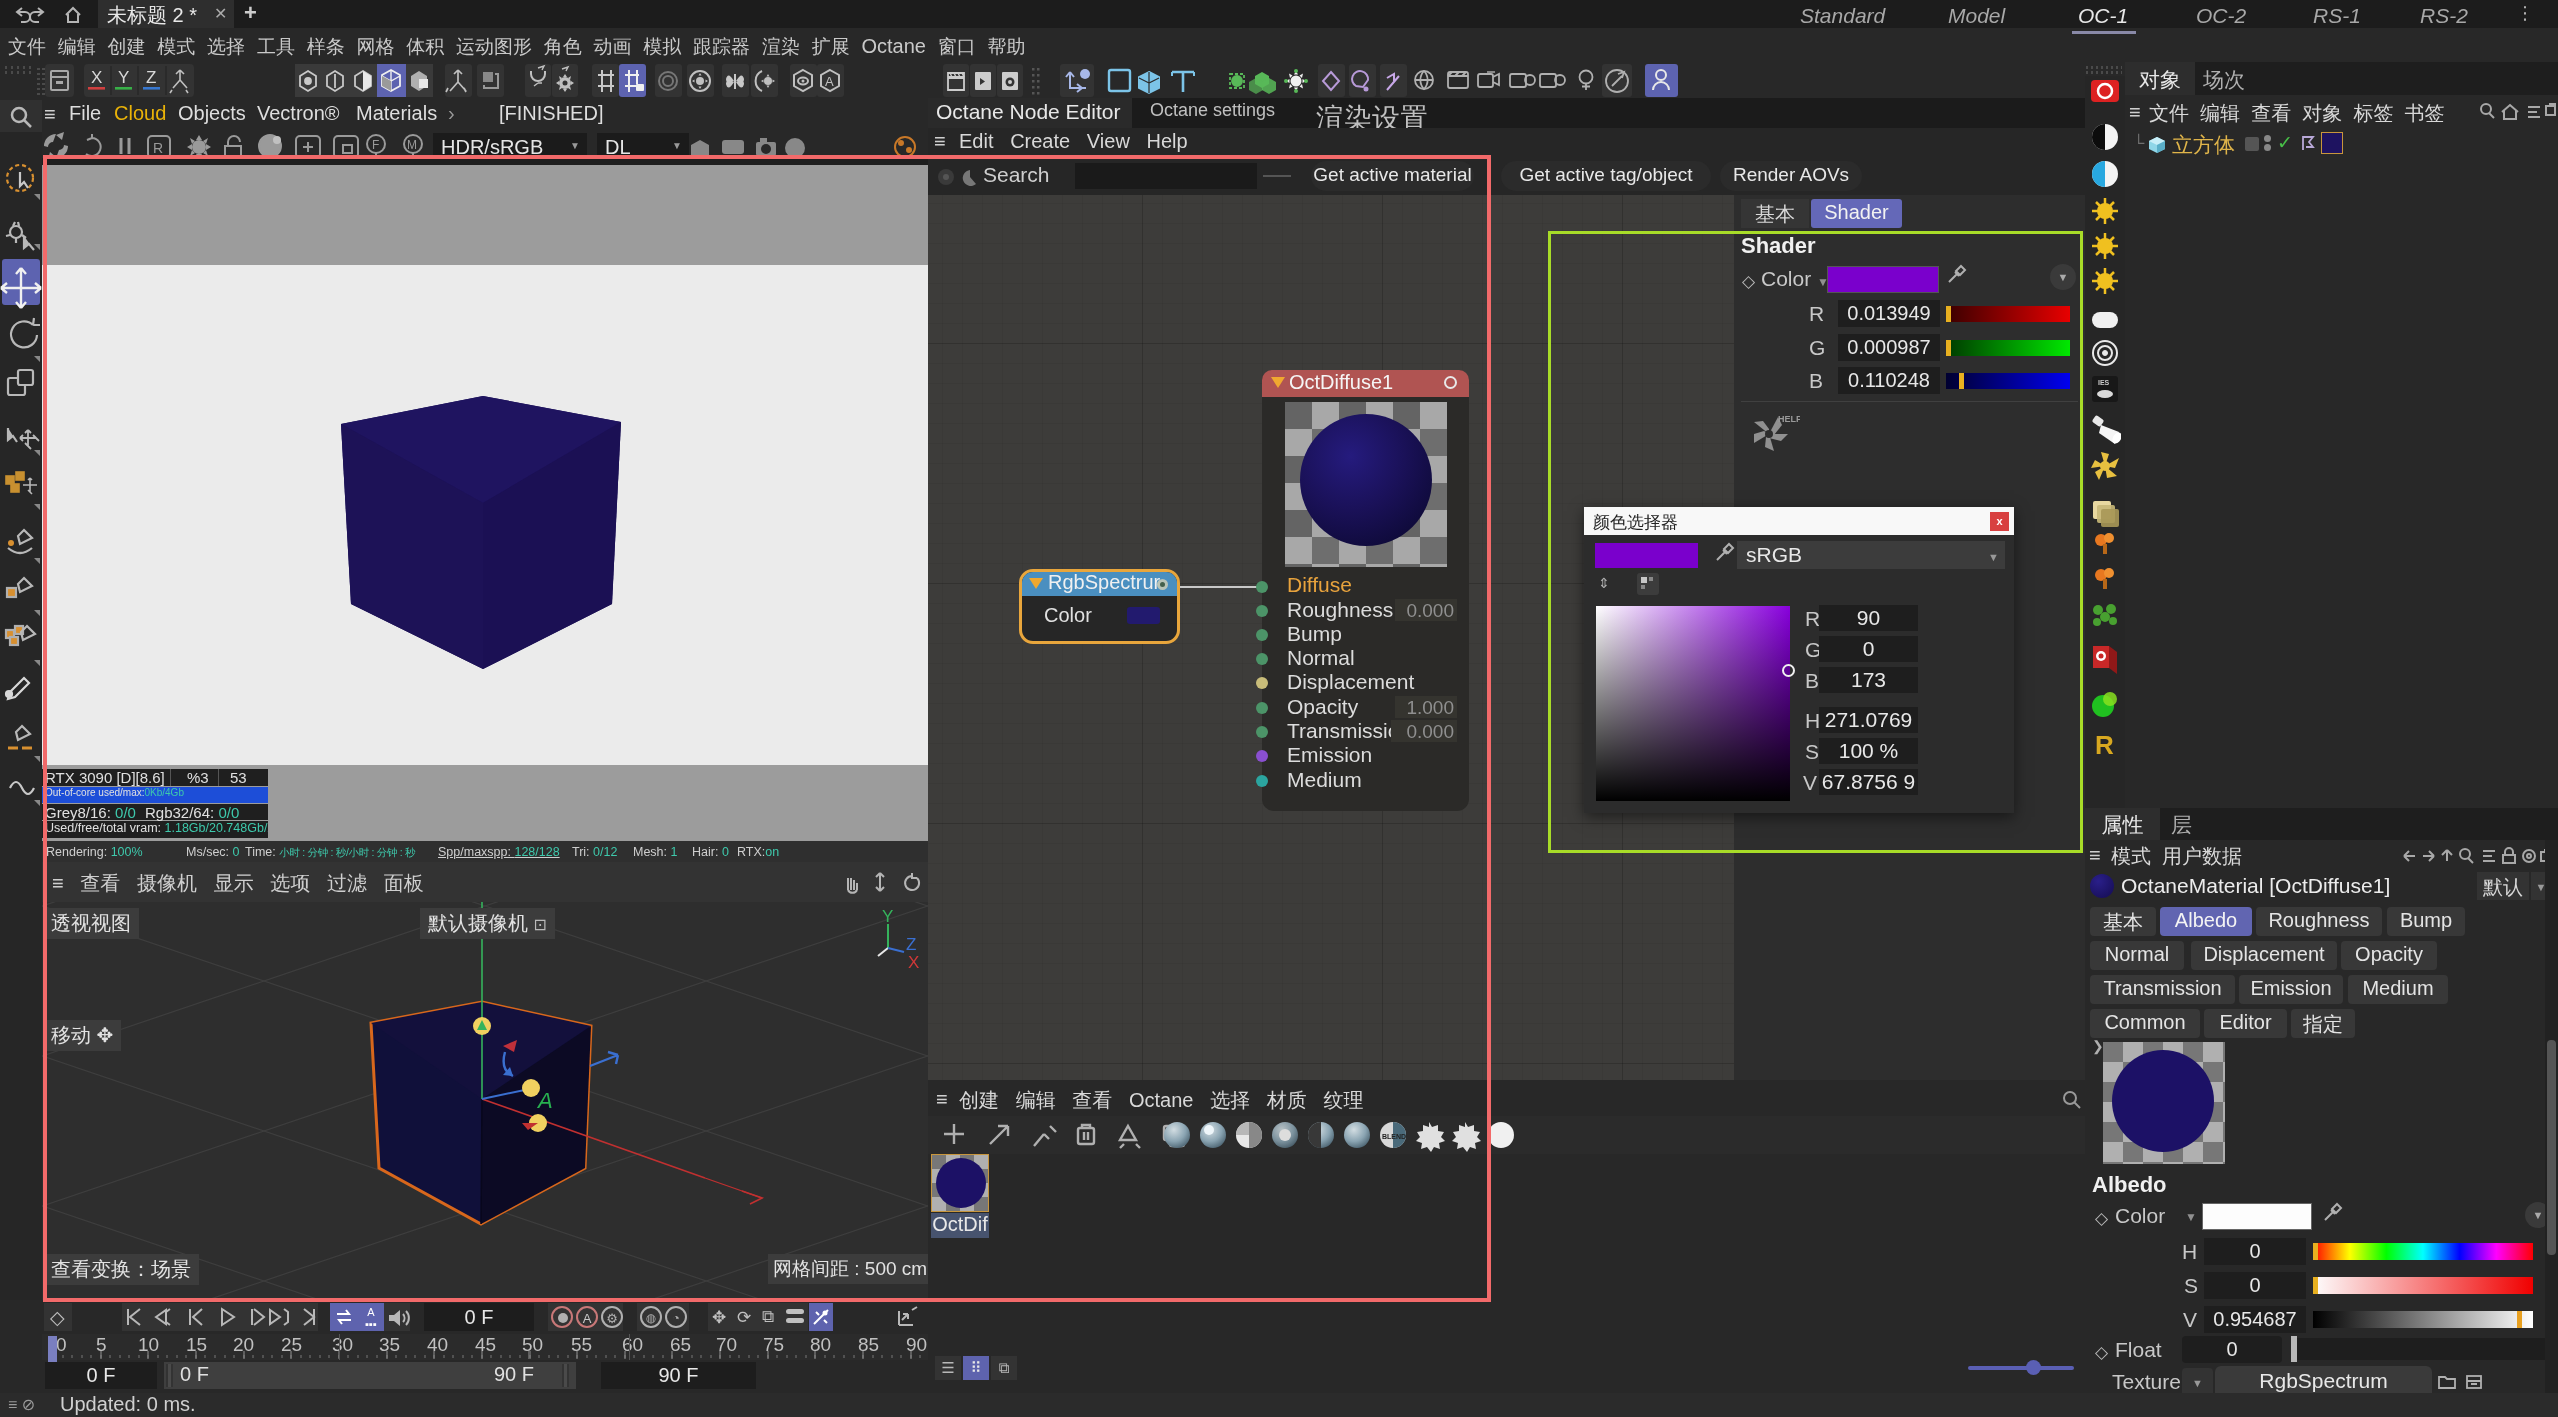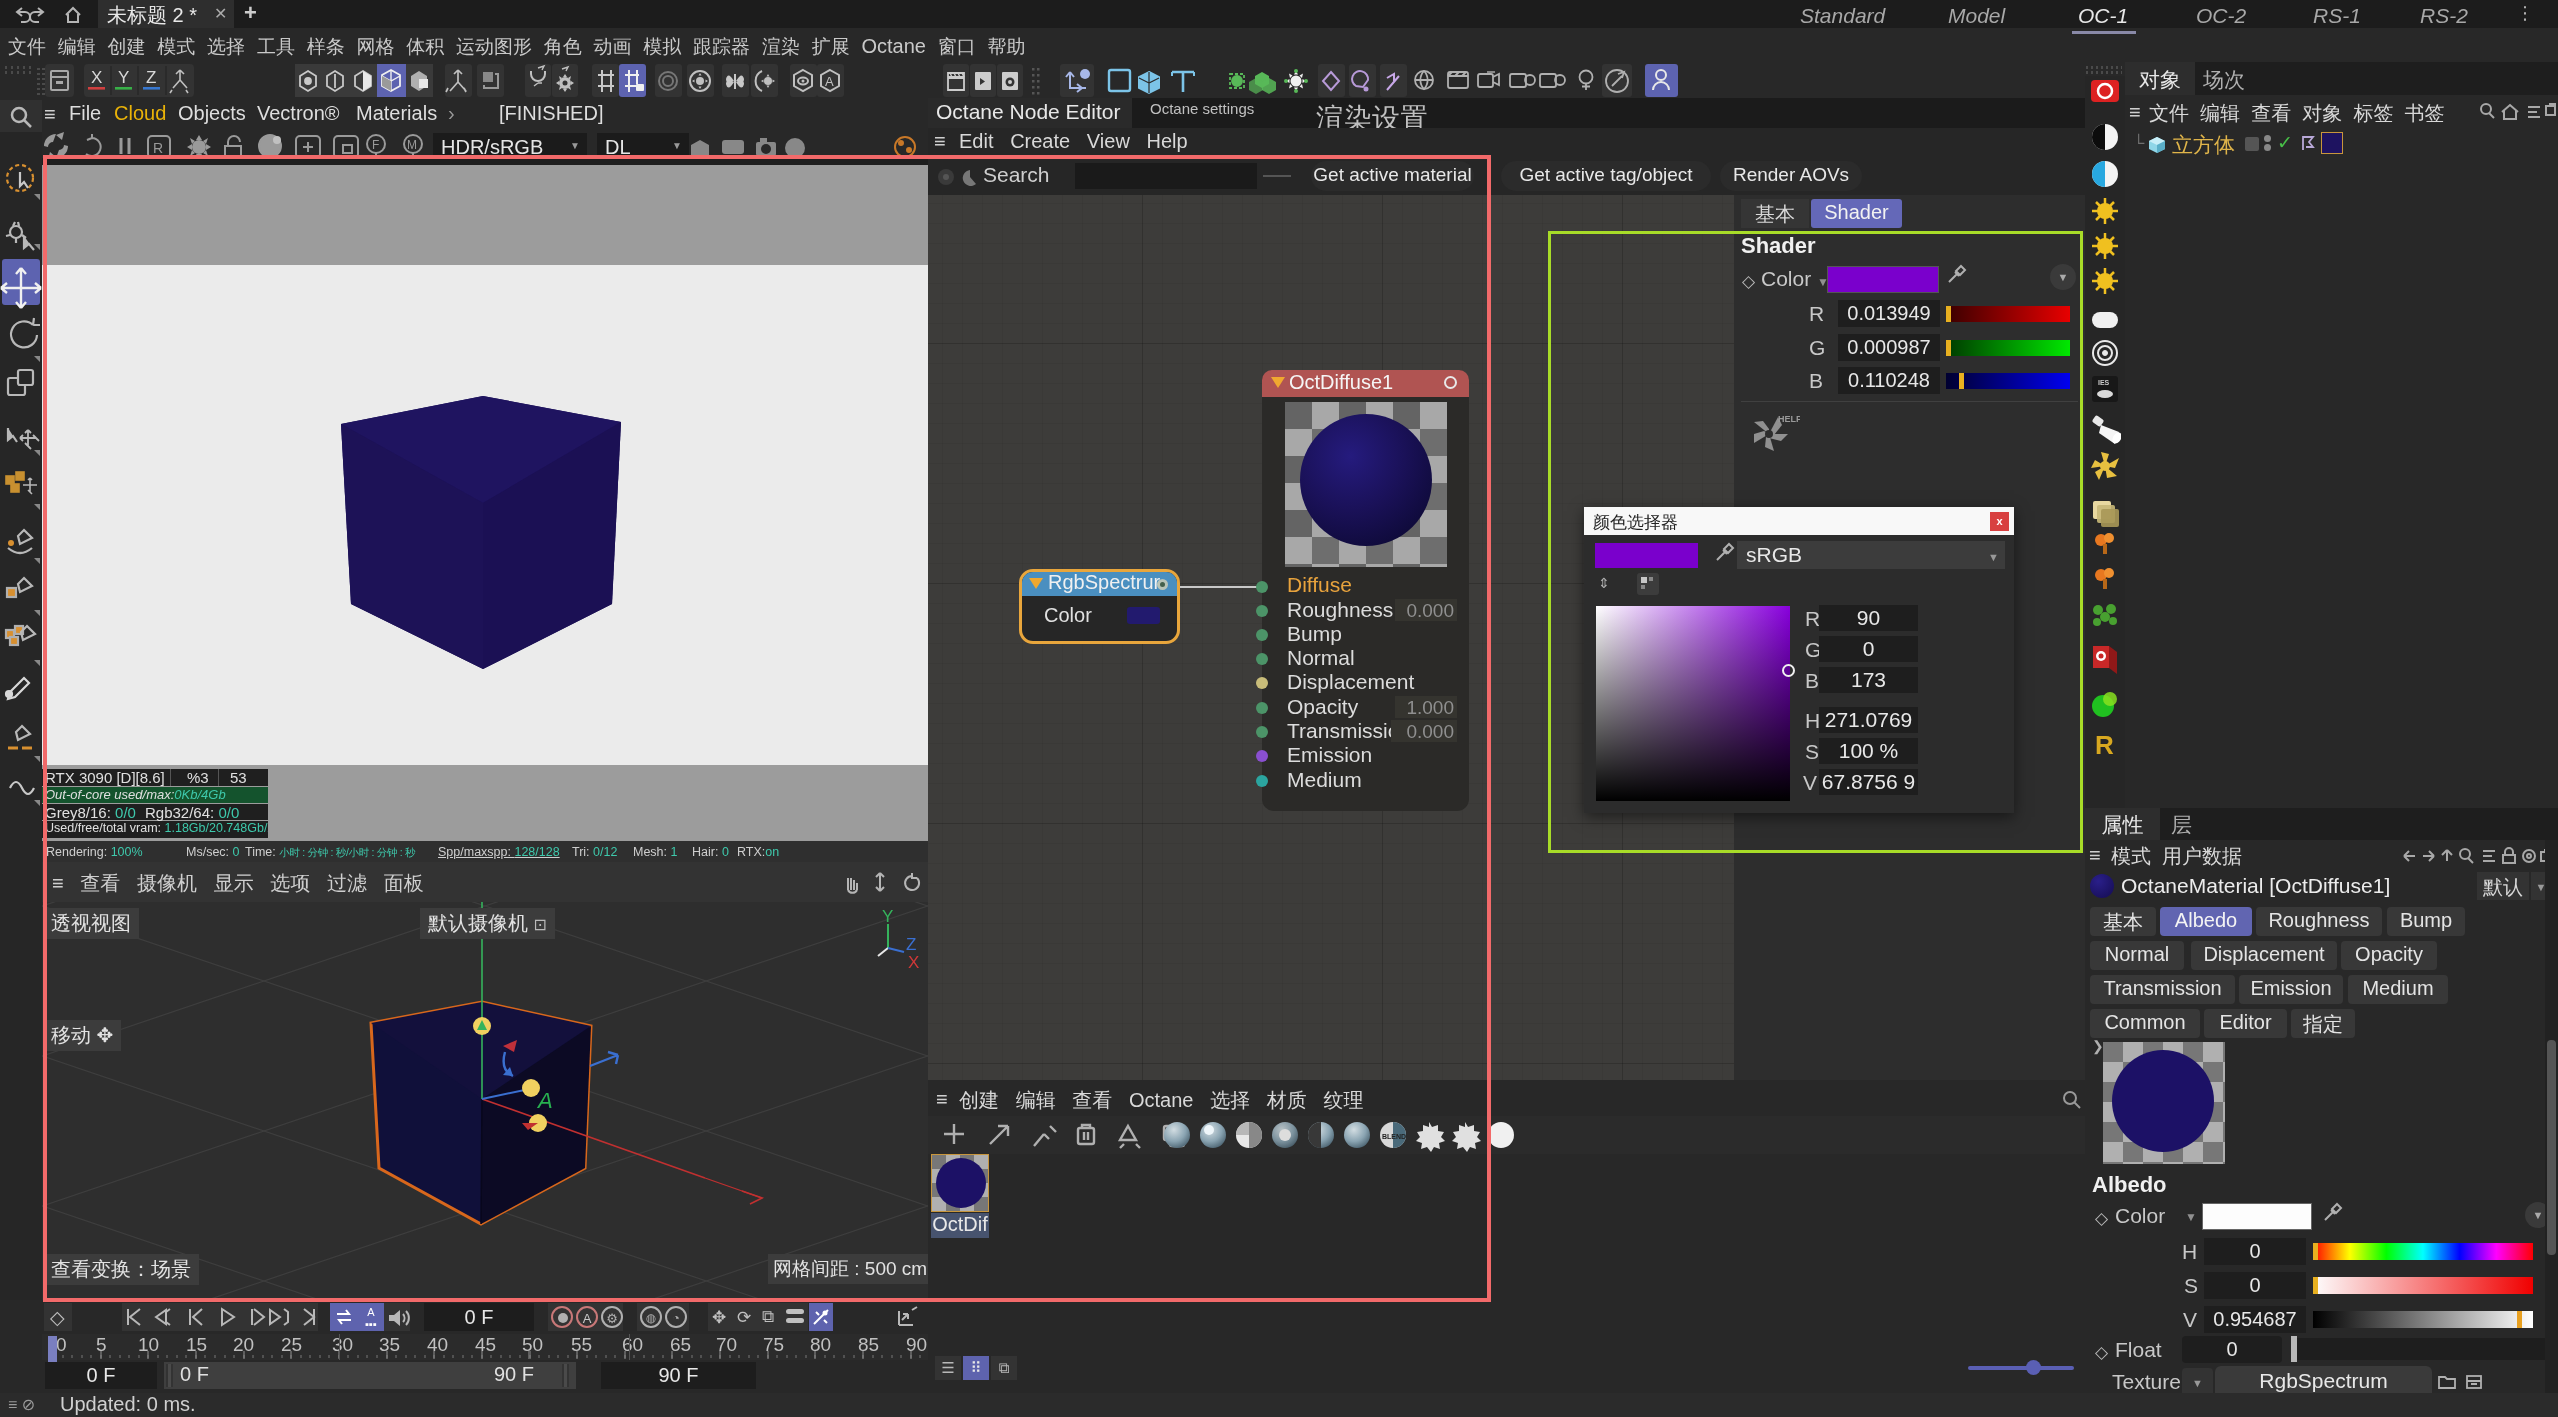--- a/index.html
+++ b/index.html
@@ -374,21 +374,21 @@
     <polygon points="9,36 151,115 151,281 19,216" fill="#1d1257"></polygon>
   </svg>
 
   <div class="abs" style="left:0;top:611px;width:226px;height:17px;background:#1f1f1f;color:#e0e0e0;font-size:15px;">
     <span style="margin-left:3px;">RTX 3090 [D][8.6]</span>
     <span class="abs" style="left:128px;top:0;width:1px;height:17px;background:#555;"></span>
     <span class="abs" style="left:145px;">%3</span>
     <span class="abs" style="left:176px;top:0;width:1px;height:17px;background:#555;"></span>
     <span class="abs" style="left:188px;">53</span>
   </div>
-  <div class="abs" style="left:0;top:629px;width:226px;height:16px;background:#14532d;color:#e0e0e0;font-size:13px;font-style:italic;"><span style="margin-left:3px;">Out-of-core used/max:<span style="color:#3ec9ac;">0Kb/4Gb</span></span></div>
+  <div class="abs" style="left:0;top:629px;width:226px;height:16px;background:#1d4ed8;color:#e0e0e0;font-size:10px;"><span style="margin-left:3px;">Out-of-core used/max:<span style="color:#3ec9ac;">0Kb/4Gb</span></span></div>
   <div class="abs" style="left:0;top:646px;width:226px;height:16px;background:#1f1f1f;color:#e0e0e0;font-size:15px;"><span style="margin-left:3px;">Grey8/16: <span style="color:#3ec9ac;">0/0</span></span><span class="abs" style="left:103px;">Rgb32/64: <span style="color:#3ec9ac;">0/0</span></span></div>
   <div class="abs" style="left:0;top:663px;width:226px;height:17px;background:#1f1f1f;color:#e0e0e0;font-size:12.5px;white-space:nowrap;overflow:hidden;"><span style="margin-left:3px;">Used/free/total vram: <span style="color:#3ec9ac;">1.18Gb/20.748Gb/24</span></span></div>
 
   <div class="abs" style="left:0;top:683px;width:886px;height:21px;background:#2f2f2f;font-size:12.5px;color:#3ec9ac;white-space:nowrap;">
     <span class="abs" style="left:4px;top:4px;color:#cfcfcf;">Rendering: <span style="color:#3ec9ac;">100%</span></span>
     <span class="abs" style="left:144px;top:4px;color:#cfcfcf;">Ms/sec: <span style="color:#3ec9ac;">0</span></span>
     <span class="abs" style="left:203px;top:4px;color:#cfcfcf;">Time: <span style="color:#3ec9ac;font-size:10.5px;letter-spacing:-0.3px;">小时 : 分钟 : 秒/小时 : 分钟 : 秒</span></span>
     <span class="abs" style="left:396px;top:4px;color:#cfcfcf;text-decoration:underline;">Spp/maxspp: <span style="color:#3ec9ac;">128/128</span></span>
     <span class="abs" style="left:530px;top:4px;color:#cfcfcf;">Tri: <span style="color:#3ec9ac;">0/12</span></span>
     <span class="abs" style="left:591px;top:4px;color:#cfcfcf;">Mesh: <span style="color:#3ec9ac;">1</span></span>
@@ -550,21 +550,21 @@
   <div class="abs" style="left:601px;top:62px;width:155px;height:27px;background:#1d1d1d;color:#e8e8e8;font-size:20px;text-align:center;padding-top:2px;">90 F</div>
 </div>
 
 <div class="abs" style="left:0;top:1393px;width:2558px;height:24px;background:#2b2b2b;">
   <span class="abs" style="left:8px;top:2px;color:#9a9a9a;font-size:16px;">≡ ⊘</span>
   <span class="abs" style="left:60px;top:0px;color:#cfcfcf;font-size:20px;">Updated: 0 ms.</span>
 </div>
 
 <div class="abs" style="left:928px;top:98px;width:1157px;height:30px;background:#1b1b1b;">
   <div class="abs" style="left:0;top:0;width:204px;height:30px;background:#2a2a2a;color:#e8e8e8;font-size:21px;padding:2px 0 0 8px;">Octane Node Editor</div>
-  <div class="abs txt" style="left:222px;top:2px;color:#c0c0c0;font-size:15px;">Octane settings</div>
+  <div class="abs txt" style="left:222px;top:2px;color:#c0c0c0;font-size:18px;">Octane settings</div>
   <div class="abs txt" style="left:388px;top:2px;color:#c0c0c0;font-size:28px;">渲染设置</div>
 </div>
 
 <div class="abs" style="left:928px;top:128px;width:1157px;height:30px;background:#262626;">
   <div class="abs txt" style="left:6px;top:2px;color:#cfcfcf;">≡</div>
   <div class="abs txt" style="left:31px;top:2px;color:#d8d8d8;">Edit&nbsp;&nbsp;&nbsp;Create&nbsp;&nbsp;&nbsp;View&nbsp;&nbsp;&nbsp;Help</div>
 </div>
 
 <div class="abs" style="left:928px;top:158px;width:806px;height:922px;background:#3d3c3a;
   background-image:

